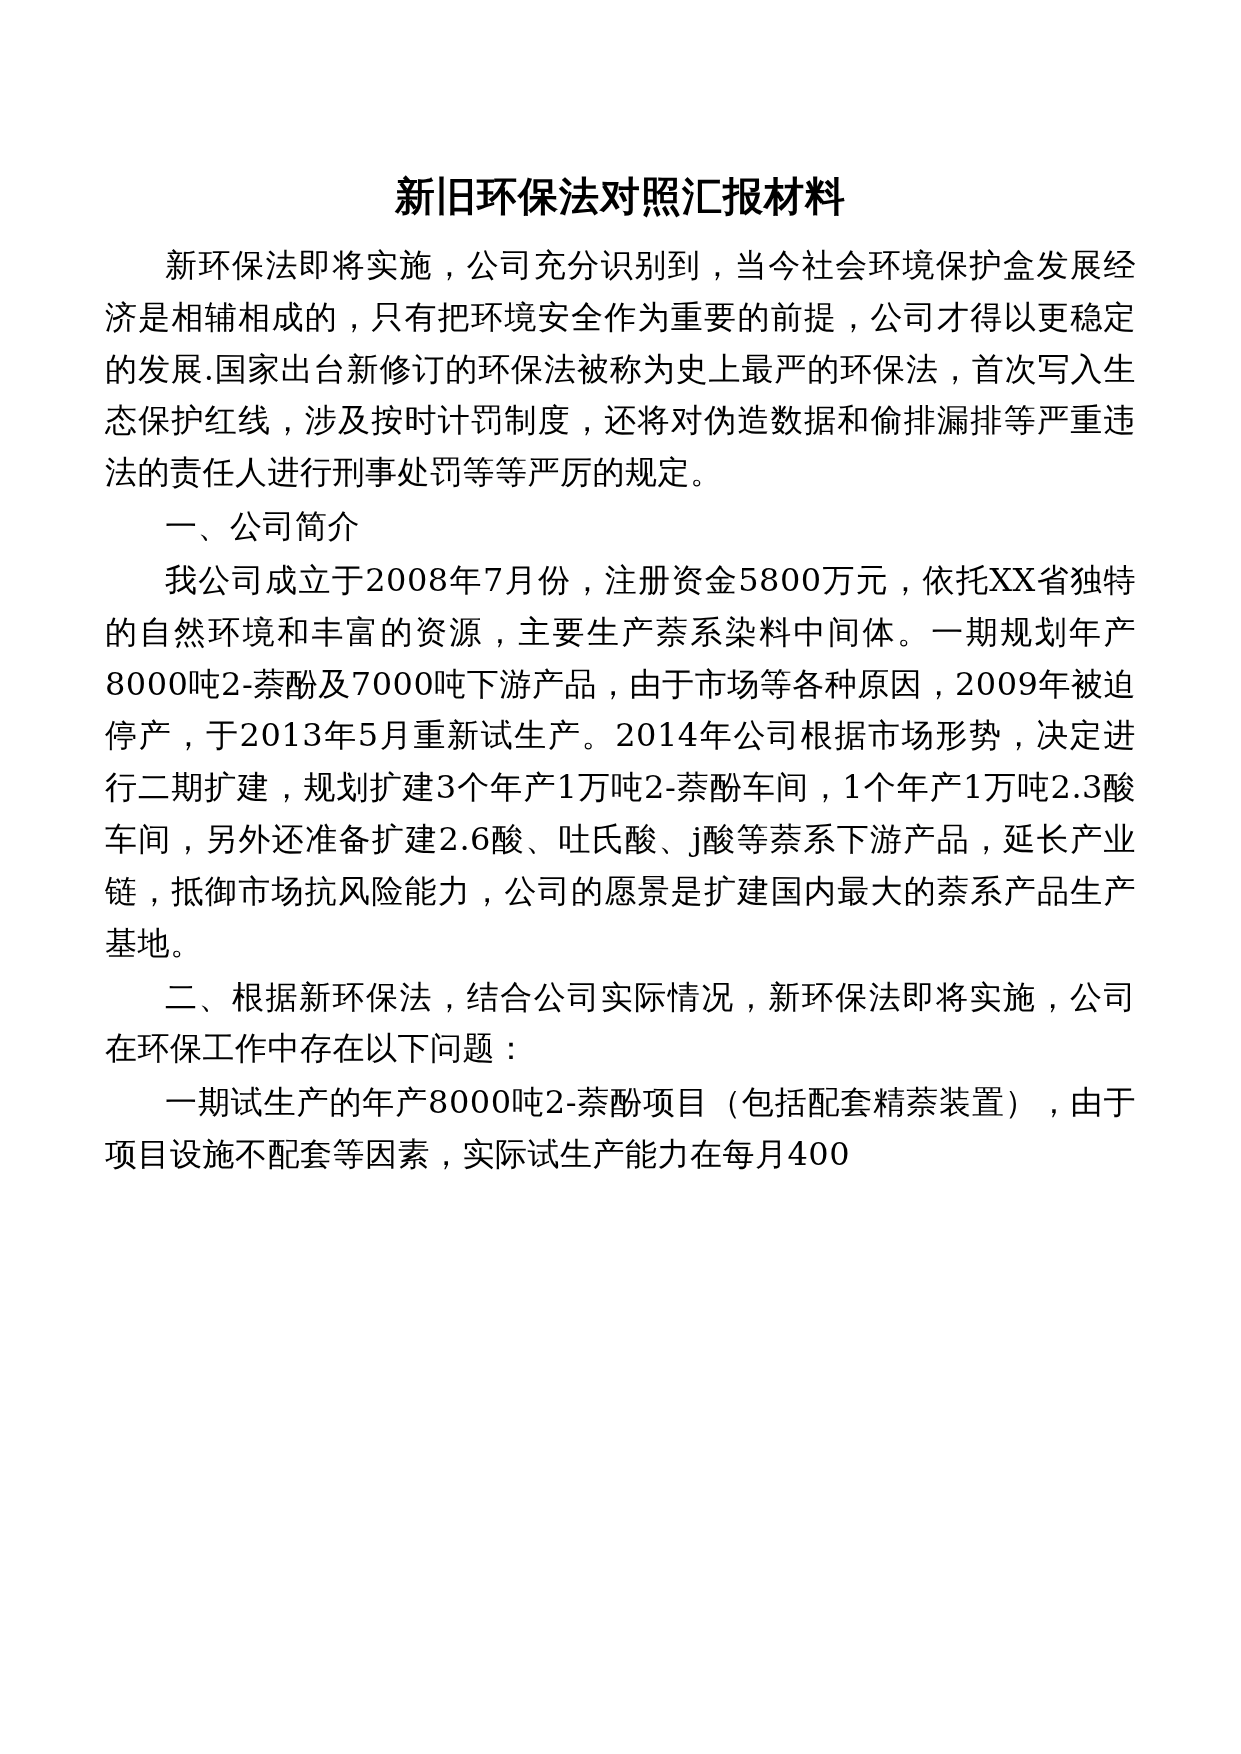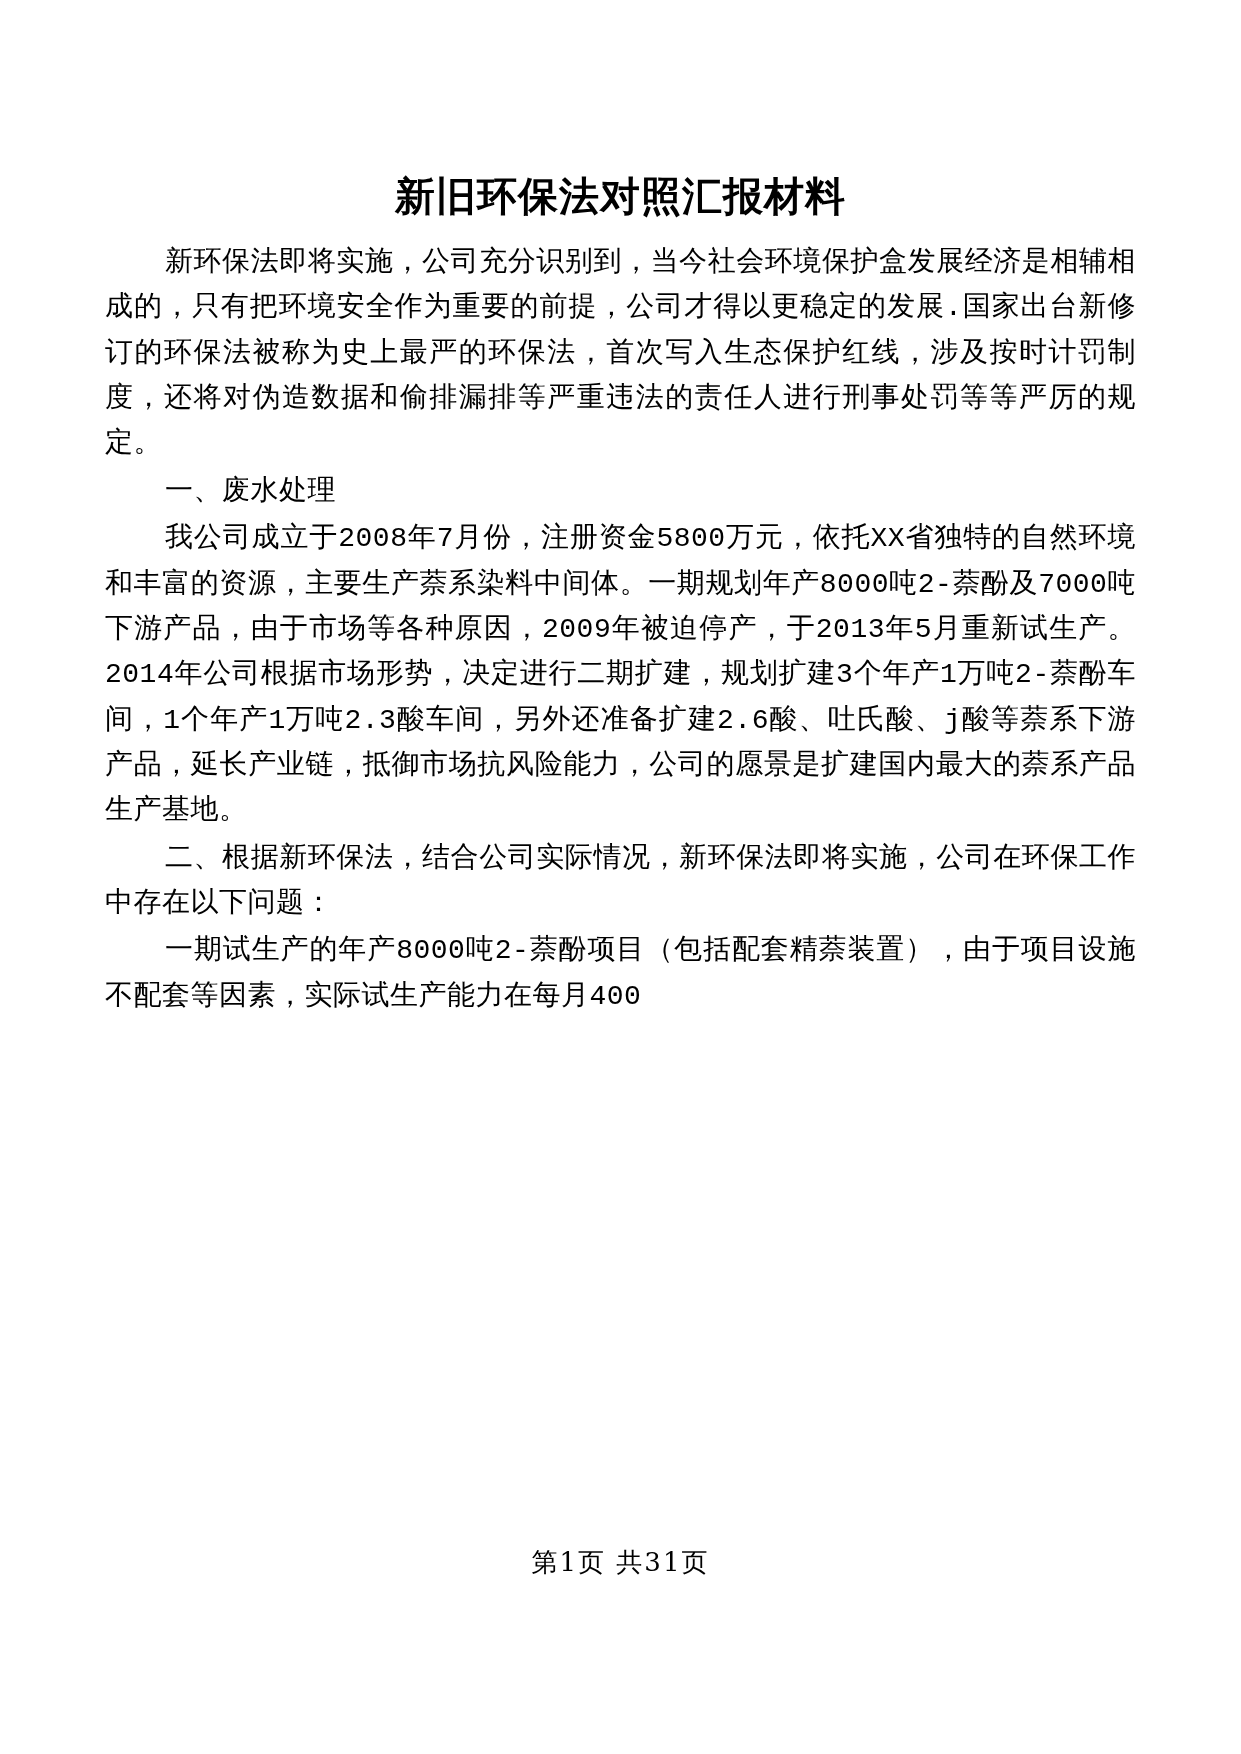--- a/index.html
+++ b/index.html
@@ -26,28 +26,27 @@
   .doc-title {
     text-align: center;
     font-family: "DejaVu Sans", sans-serif;
     font-weight: bold;
     font-size: 40px;
     letter-spacing: 1px;
     line-height: 1.3;
     margin: 0 0 18px 0;
   }
   .para {
-    font-size: 28px;
+    font-size: 32px;
     line-height: 1.62;
     text-align: justify;
     text-justify: inter-ideograph;
     margin: 0 0 2px 0;
     text-indent: 60px;
     letter-spacing: 0.5px;
-    font-family: Liberation Mono, monospace;
   }
   .para.nogap {
     margin-bottom: 16px;
   }
   .footer {
     position: absolute;
     left: 0;
     right: 0;
     bottom: 74px;
     text-align: center;
@@ -58,24 +57,23 @@
 </style>
 </head>
 <body>
 
 <div class="page">
 
   <h1 class="doc-title">新旧环保法对照汇报材料</h1>
 
   <p class="para">新环保法即将实施，公司充分识别到，当今社会环境保护盒发展经济是相辅相成的，只有把环境安全作为重要的前提，公司才得以更稳定的发展.国家出台新修订的环保法被称为史上最严的环保法，首次写入生态保护红线，涉及按时计罚制度，还将对伪造数据和偷排漏排等严重违法的责任人进行刑事处罚等等严厉的规定。</p>
 
-  <p class="para">一、废水处理</p>
+  <p class="para">一、公司简介</p>
 
   <p class="para">我公司成立于2008年7月份，注册资金5800万元，依托XX省独特的自然环境和丰富的资源，主要生产萘系染料中间体。一期规划年产8000吨2-萘酚及7000吨下游产品，由于市场等各种原因，2009年被迫停产，于2013年5月重新试生产。2014年公司根据市场形势，决定进行二期扩建，规划扩建3个年产1万吨2-萘酚车间，1个年产1万吨2.3酸车间，另外还准备扩建2.6酸、吐氏酸、j酸等萘系下游产品，延长产业链，抵御市场抗风险能力，公司的愿景是扩建国内最大的萘系产品生产基地。</p>
 
   <p class="para">二、根据新环保法，结合公司实际情况，新环保法即将实施，公司在环保工作中存在以下问题：</p>
 
 
   <p class="para nogap">一期试生产的年产8000吨2-萘酚项目（包括配套精萘装置），由于项目设施不配套等因素，实际试生产能力在每月400</p>
 
-  <div class="footer">第1页 共31页</div>
 
 </div>
 
 </body></html>

